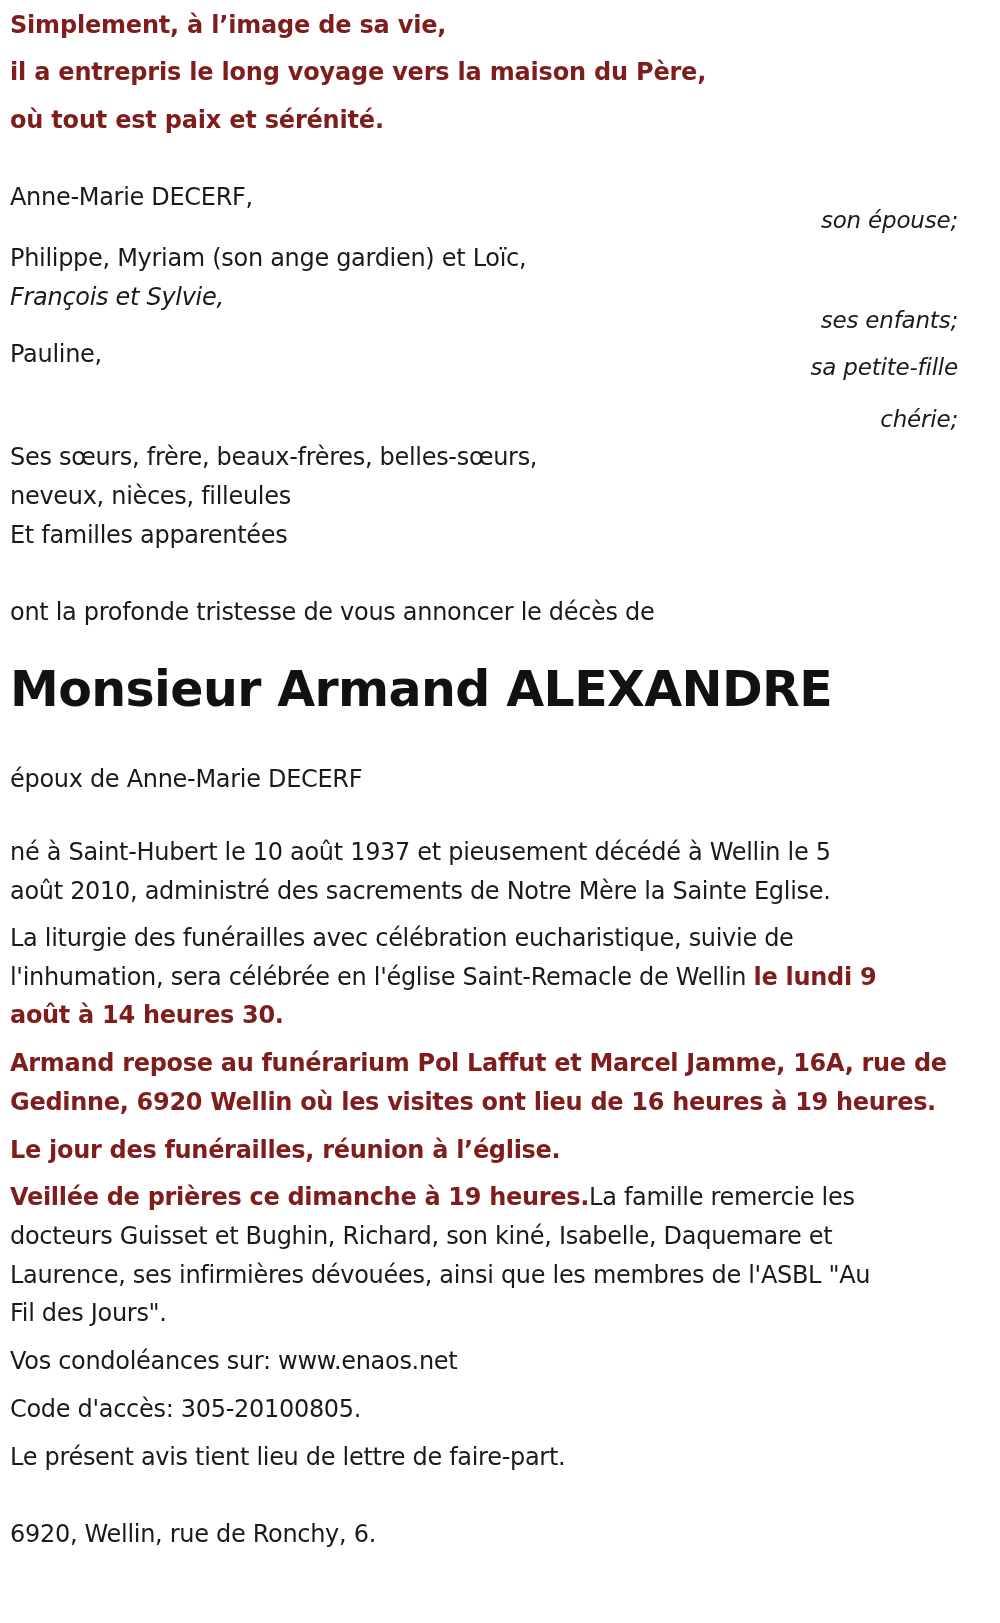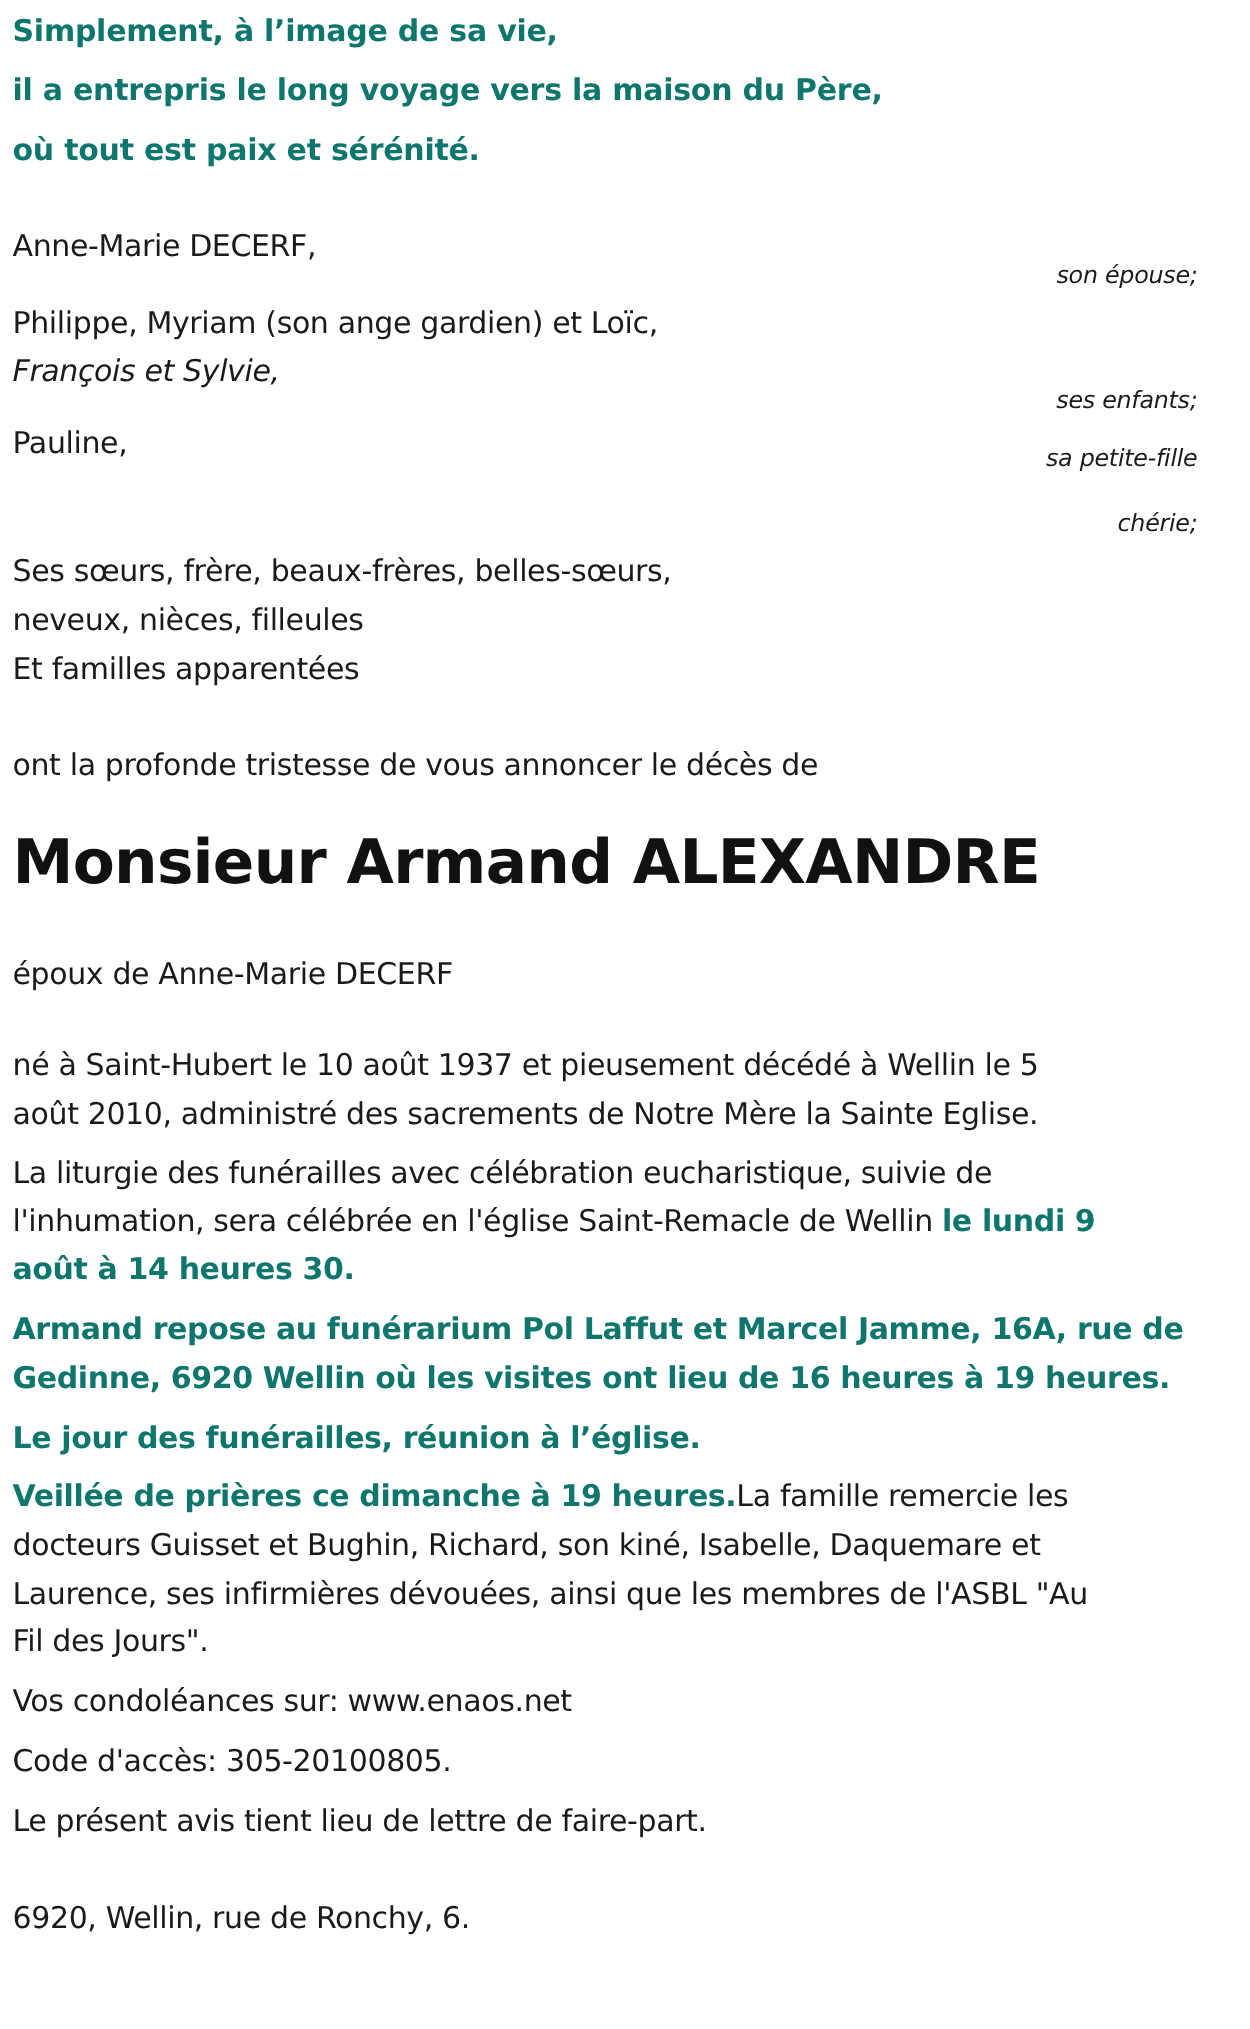--- a/index.html
+++ b/index.html
@@ -16,26 +16,26 @@
       color: #1a1a1a;
     }
     .line {
       position: absolute;
       left: 10px;
       font-size: 24px;
       line-height: 30px;
       white-space: nowrap;
       letter-spacing: -0.3px;
     }
-    .bold { font-weight: bold; color: #0f766e; }
+    .bold { font-weight: bold; color: #7f1d1d; }
     .intro { font-size: 24px; letter-spacing: -0.2px; }
     .right {
       position: absolute;
       right: 42px;
-      font-size: 19px;
+      font-size: 23px;
       line-height: 30px;
       font-style: italic;
       text-align: right;
       white-space: nowrap;
       letter-spacing: -0.2px;
     }
     .title {
       position: absolute;
       left: 10px;
       font-size: 49px;

